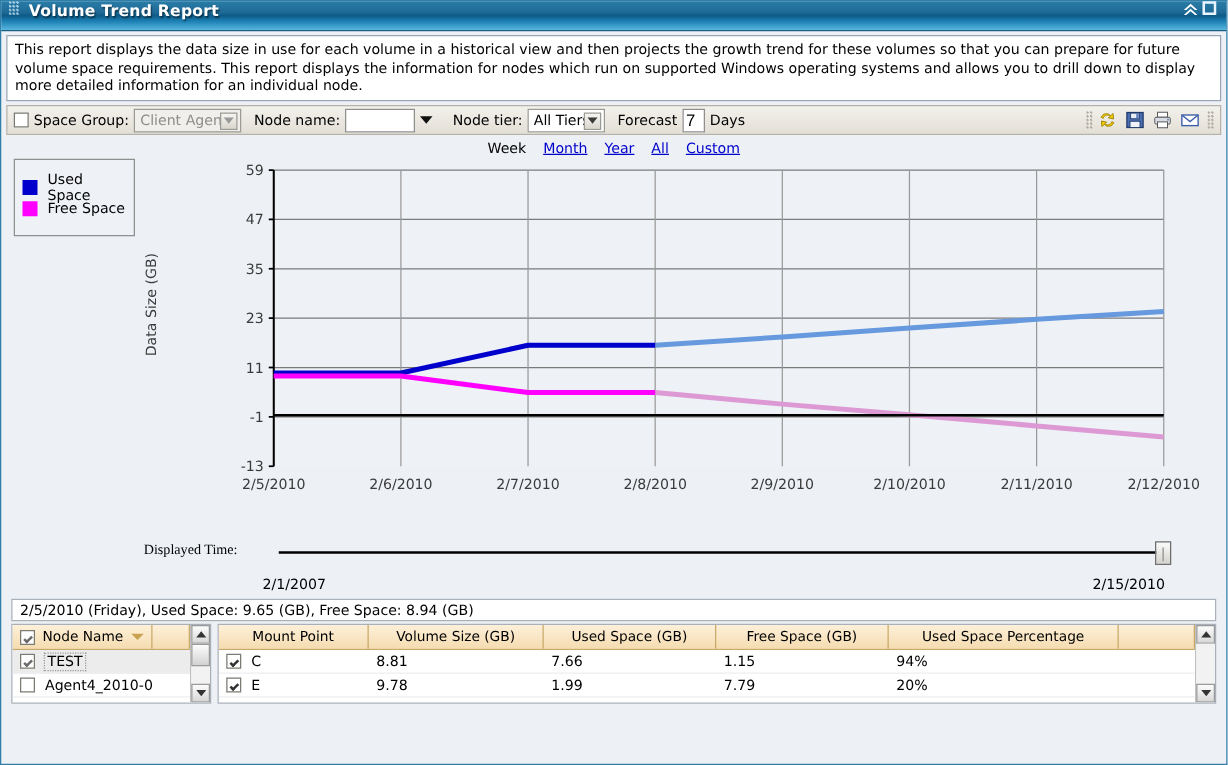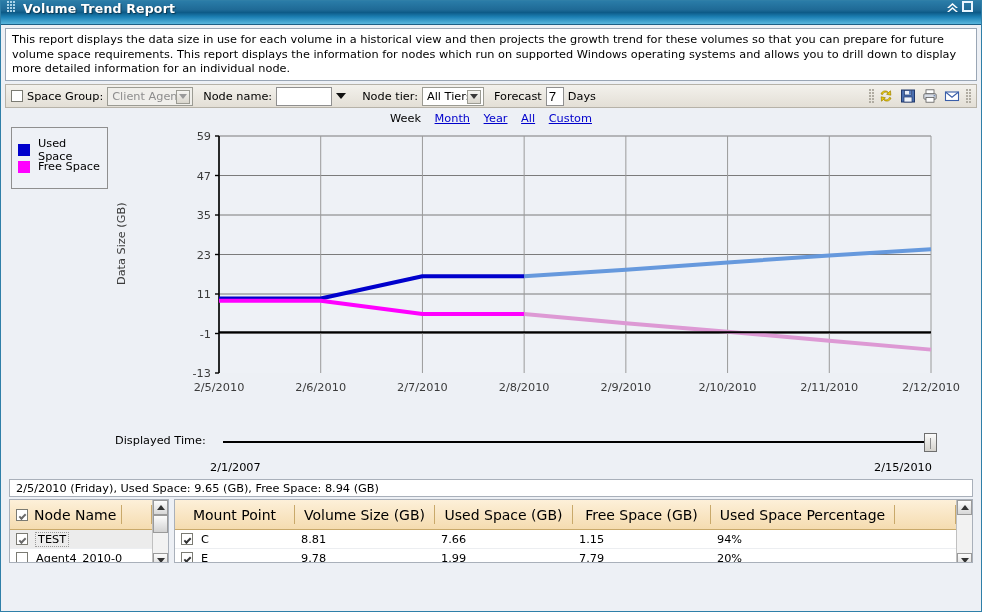--- a/index.html
+++ b/index.html
@@ -175,20 +175,21 @@
 
   
   #sliderrow {
     position: relative;
     margin: 0 4px;
     height: 54px;
   }
   #sliderrow .slbl {
     position: absolute; left: 110px; top: 9px;
     font-size: 11.3px;
+    font-family: Liberation Serif, serif;
   }
   #sliderrow .track {
     position: absolute; left: 218px; top: 16px;
     width: 712px; height: 2px;
     background: #000;
   }
   #sliderrow .thumb {
     position: absolute; left: 919px; top: 8px;
     width: 13px; height: 19px;
     background: linear-gradient(180deg,#fbfbfb,#d4d2cc);
@@ -225,23 +226,23 @@
     display: flex;
     flex-direction: column;
     overflow: hidden;
   }
   #nodepanel { width: 160px; margin-right: 5px; }
   #volpanel { flex: 1; }
 
   .gridhead {
     display: flex;
     background: linear-gradient(180deg,#fdf0d9,#f5dcb0);
-    height: 30px;
+    height: 20px;
     border-bottom: 1px solid #c9a96a;
-    font-size: 14px;
+    font-size: 11px;
     align-items: center;
     justify-content: center;
   }
   .gridhead .hc {
     border-right: 1px solid #c9a96a;
     height: 19px;
     display: flex; align-items: center;
     padding: 0 6px;
     white-space: nowrap;
     overflow: hidden;

